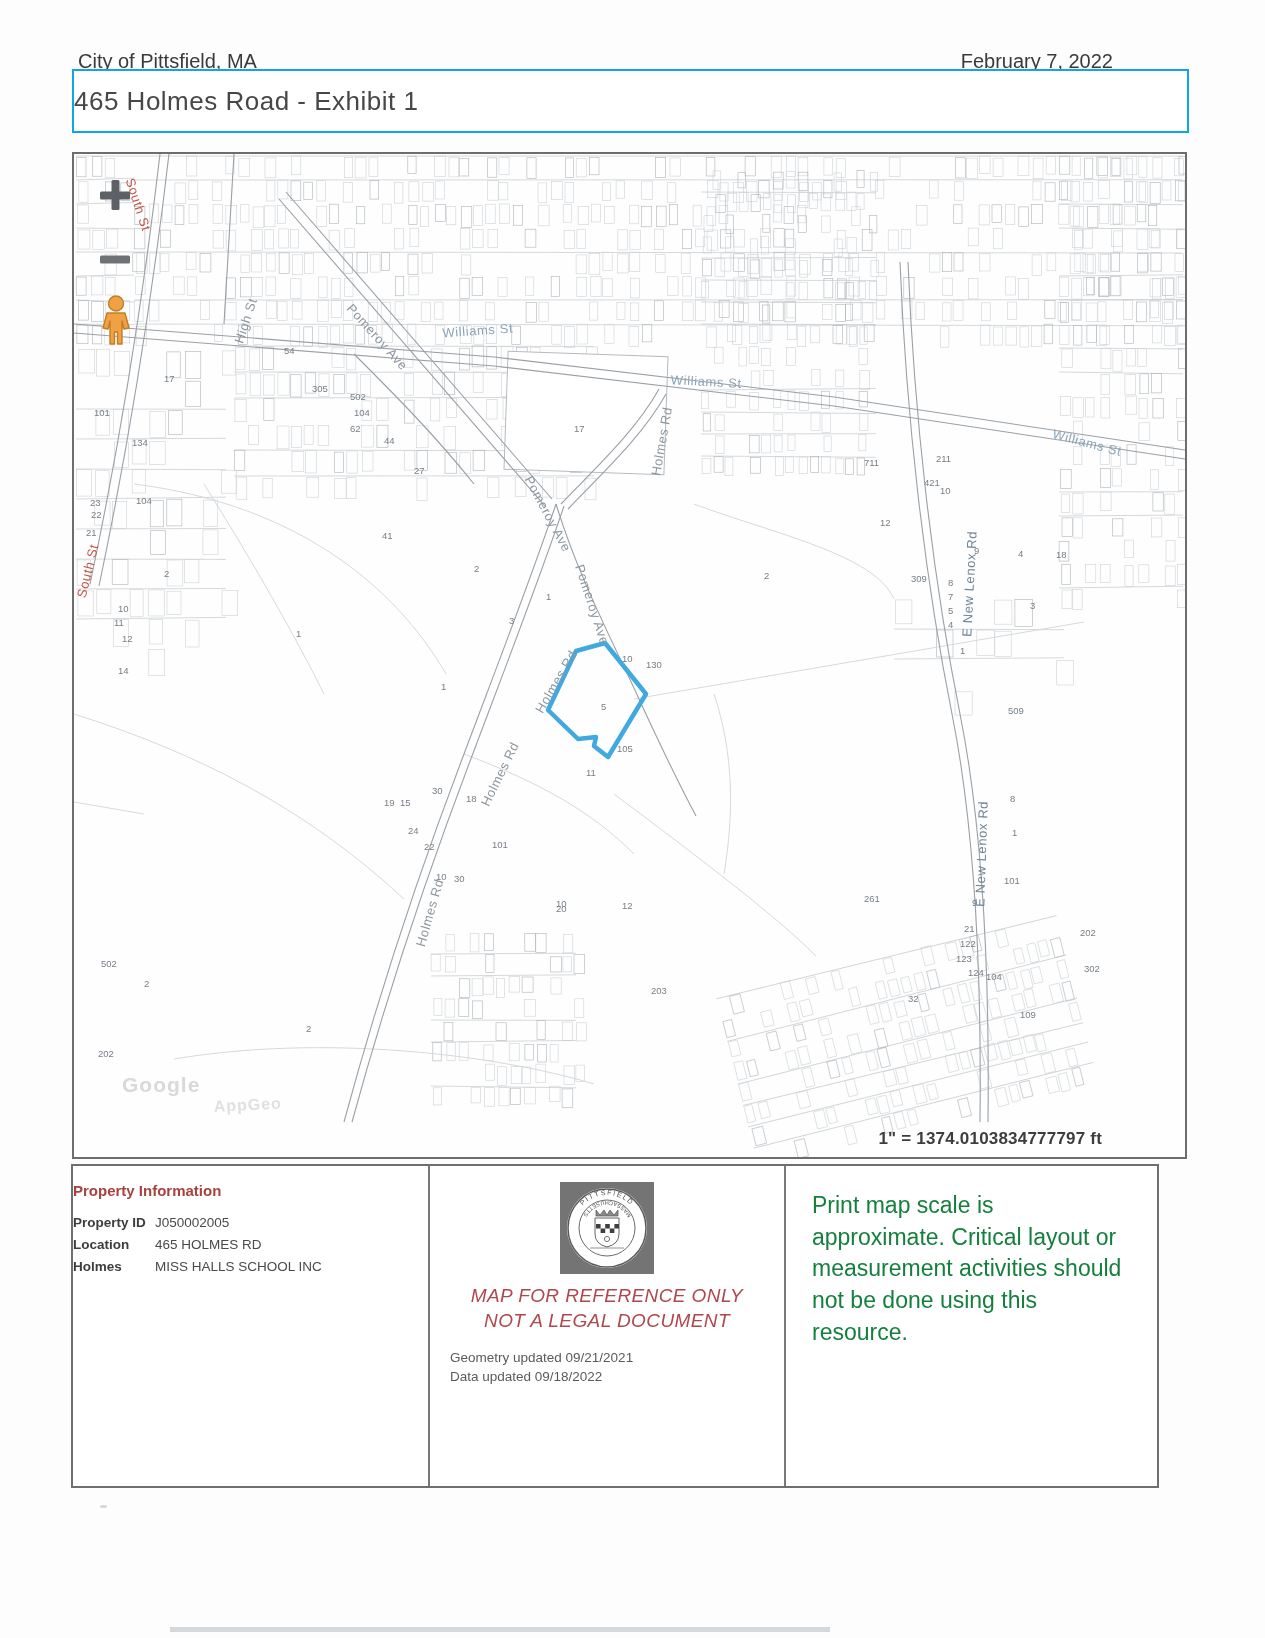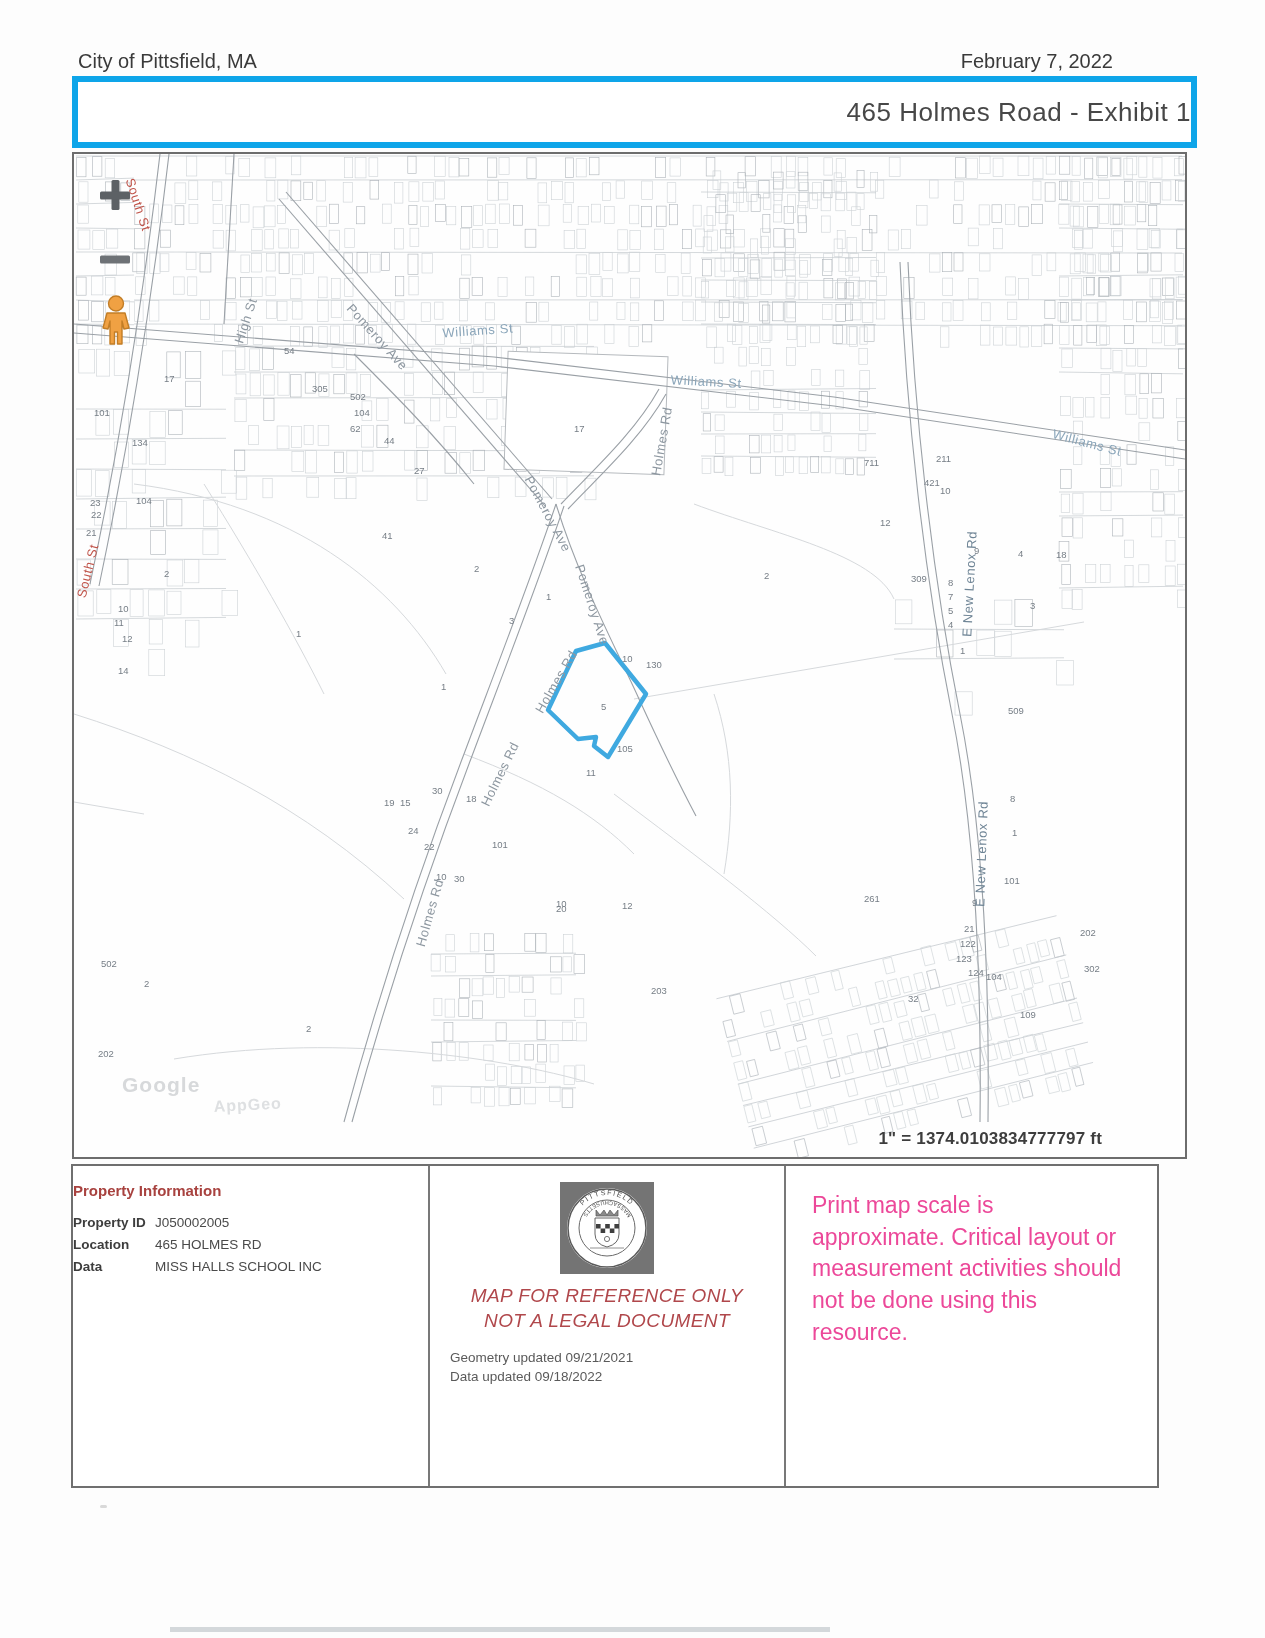--- a/index.html
+++ b/index.html
@@ -1,21 +1,21 @@
 <!DOCTYPE html>
 <html><head>
 <meta charset="utf-8">
 <style>
   html,body{margin:0;padding:0;background:#ffffff;}
   body{font-family:"Liberation Sans", sans-serif;}
   .page{position:relative;width:1265px;height:1638px;background:#fdfdfd;overflow:hidden;color:#3c3c3c;}
   .hdr-left{position:absolute;left:78px;top:50px;font-size:20px;color:#3a3a3a;}
   .hdr-right{position:absolute;right:152px;top:50px;font-size:20px;color:#3a3a3a;}
-  .titlebox{position:absolute;left:72px;top:76px;width:1113px;height:60px;border:6px solid #0ea5e9;
-            display:flex;align-items:center;justify-content:flex-end;background:#fff;}
+  .titlebox{position:absolute;left:72px;top:69px;width:1113px;height:60px;border:2px solid #0ea5e9;
+            display:flex;align-items:center;justify-content:flex-start;background:#fff;}
   .titlebox .t{font-size:26px;color:#474747;letter-spacing:.5px;}
   .mapbox{position:absolute;left:72px;top:152px;width:1111px;height:1003px;border:2px solid #6d6d6d;background:#fefefe;overflow:hidden;}
   .mapbox svg.base{position:absolute;left:0;top:0;}
   .mapctl{position:absolute;border:none;background:transparent;padding:0;cursor:pointer;line-height:0;}
   .ctl-plus{left:22px;top:22px;}
   .ctl-minus{left:22px;top:86px;}
   .ctl-peg{left:22px;top:140px;}
   .scaletxt{font-size:17px;fill:#3d3d3d;font-weight:bold;letter-spacing:.2px;}
   .wm1{font-size:21px;fill:#d7d9db;font-weight:bold;letter-spacing:1px;}
   .wm2{font-size:16px;fill:#dee0e2;font-weight:bold;letter-spacing:1px;}
@@ -30,21 +30,21 @@
   .col2{width:356px;border-right:2px solid #787878;padding:10px 20px;box-sizing:border-box;text-align:center;}
   .col3{flex:1;padding:24px 26px;box-sizing:border-box;}
   .pi-head{color:#a8423f;font-weight:bold;font-size:15px;margin-bottom:16px;}
   .pi-row{display:flex;font-size:13.5px;margin-bottom:7px;}
   .pi-row .l{width:82px;color:#3d3d3d;font-weight:bold;font-weight:600;}
   .pi-row .v{color:#4a4a4a;}
   .sealwrap{margin:6px auto 10px auto;width:94px;height:92px;}
   .redline{color:#b0474b;font-size:19px;letter-spacing:.4px;line-height:1.3;font-style:italic;}
   .disc{margin-top:18px;text-align:left;font-size:13.5px;color:#5a5a5a;line-height:1.35;}
   .upd{margin-top:16px;text-align:left;font-size:13.5px;color:#5a5a5a;line-height:1.4;}
-  .notice{font-size:23px;color:#ec4899;line-height:1.38;}
+  .notice{font-size:23px;color:#15803d;line-height:1.38;}
   .scanline{position:absolute;left:170px;top:1627px;width:660px;height:5px;background:#ccd1d5;opacity:.85;}
   .scandot{position:absolute;left:100px;top:1505px;width:7px;height:3px;background:#d9d9d9;border-radius:2px;}
 </style>
 </head>
 <body>
 
 <div class="page">
 
   <div class="hdr-left">City of Pittsfield, MA</div>
   <div class="hdr-right">February 7, 2022</div>
@@ -1176,21 +1176,21 @@
       <div class="pi-head">Property Information</div>
       <div class="pi-row">
         <span class="l">Property ID</span>
         <span class="v">J050002005</span>
       </div>
       <div class="pi-row">
         <span class="l">Location</span>
         <span class="v">465 HOLMES RD</span>
       </div>
       <div class="pi-row">
-        <span class="l">Data</span>
+        <span class="l">Holmes</span>
         <span class="v">MISS HALLS SCHOOL INC</span>
       </div>
     </div>
 
     <div class="col2">
       <div class="sealwrap">
         <svg width="94" height="92" viewBox="0 0 94 92" xmlns="http://www.w3.org/2000/svg">
           <defs>
             <path id="arcT" d="M47,46 m-33,0 a33,33 0 1,1 66,0"></path>
             <path id="arcB" d="M47,46 m-27,0 a27,27 0 1,0 54,0" transform="rotate(180 47 46)"></path>

